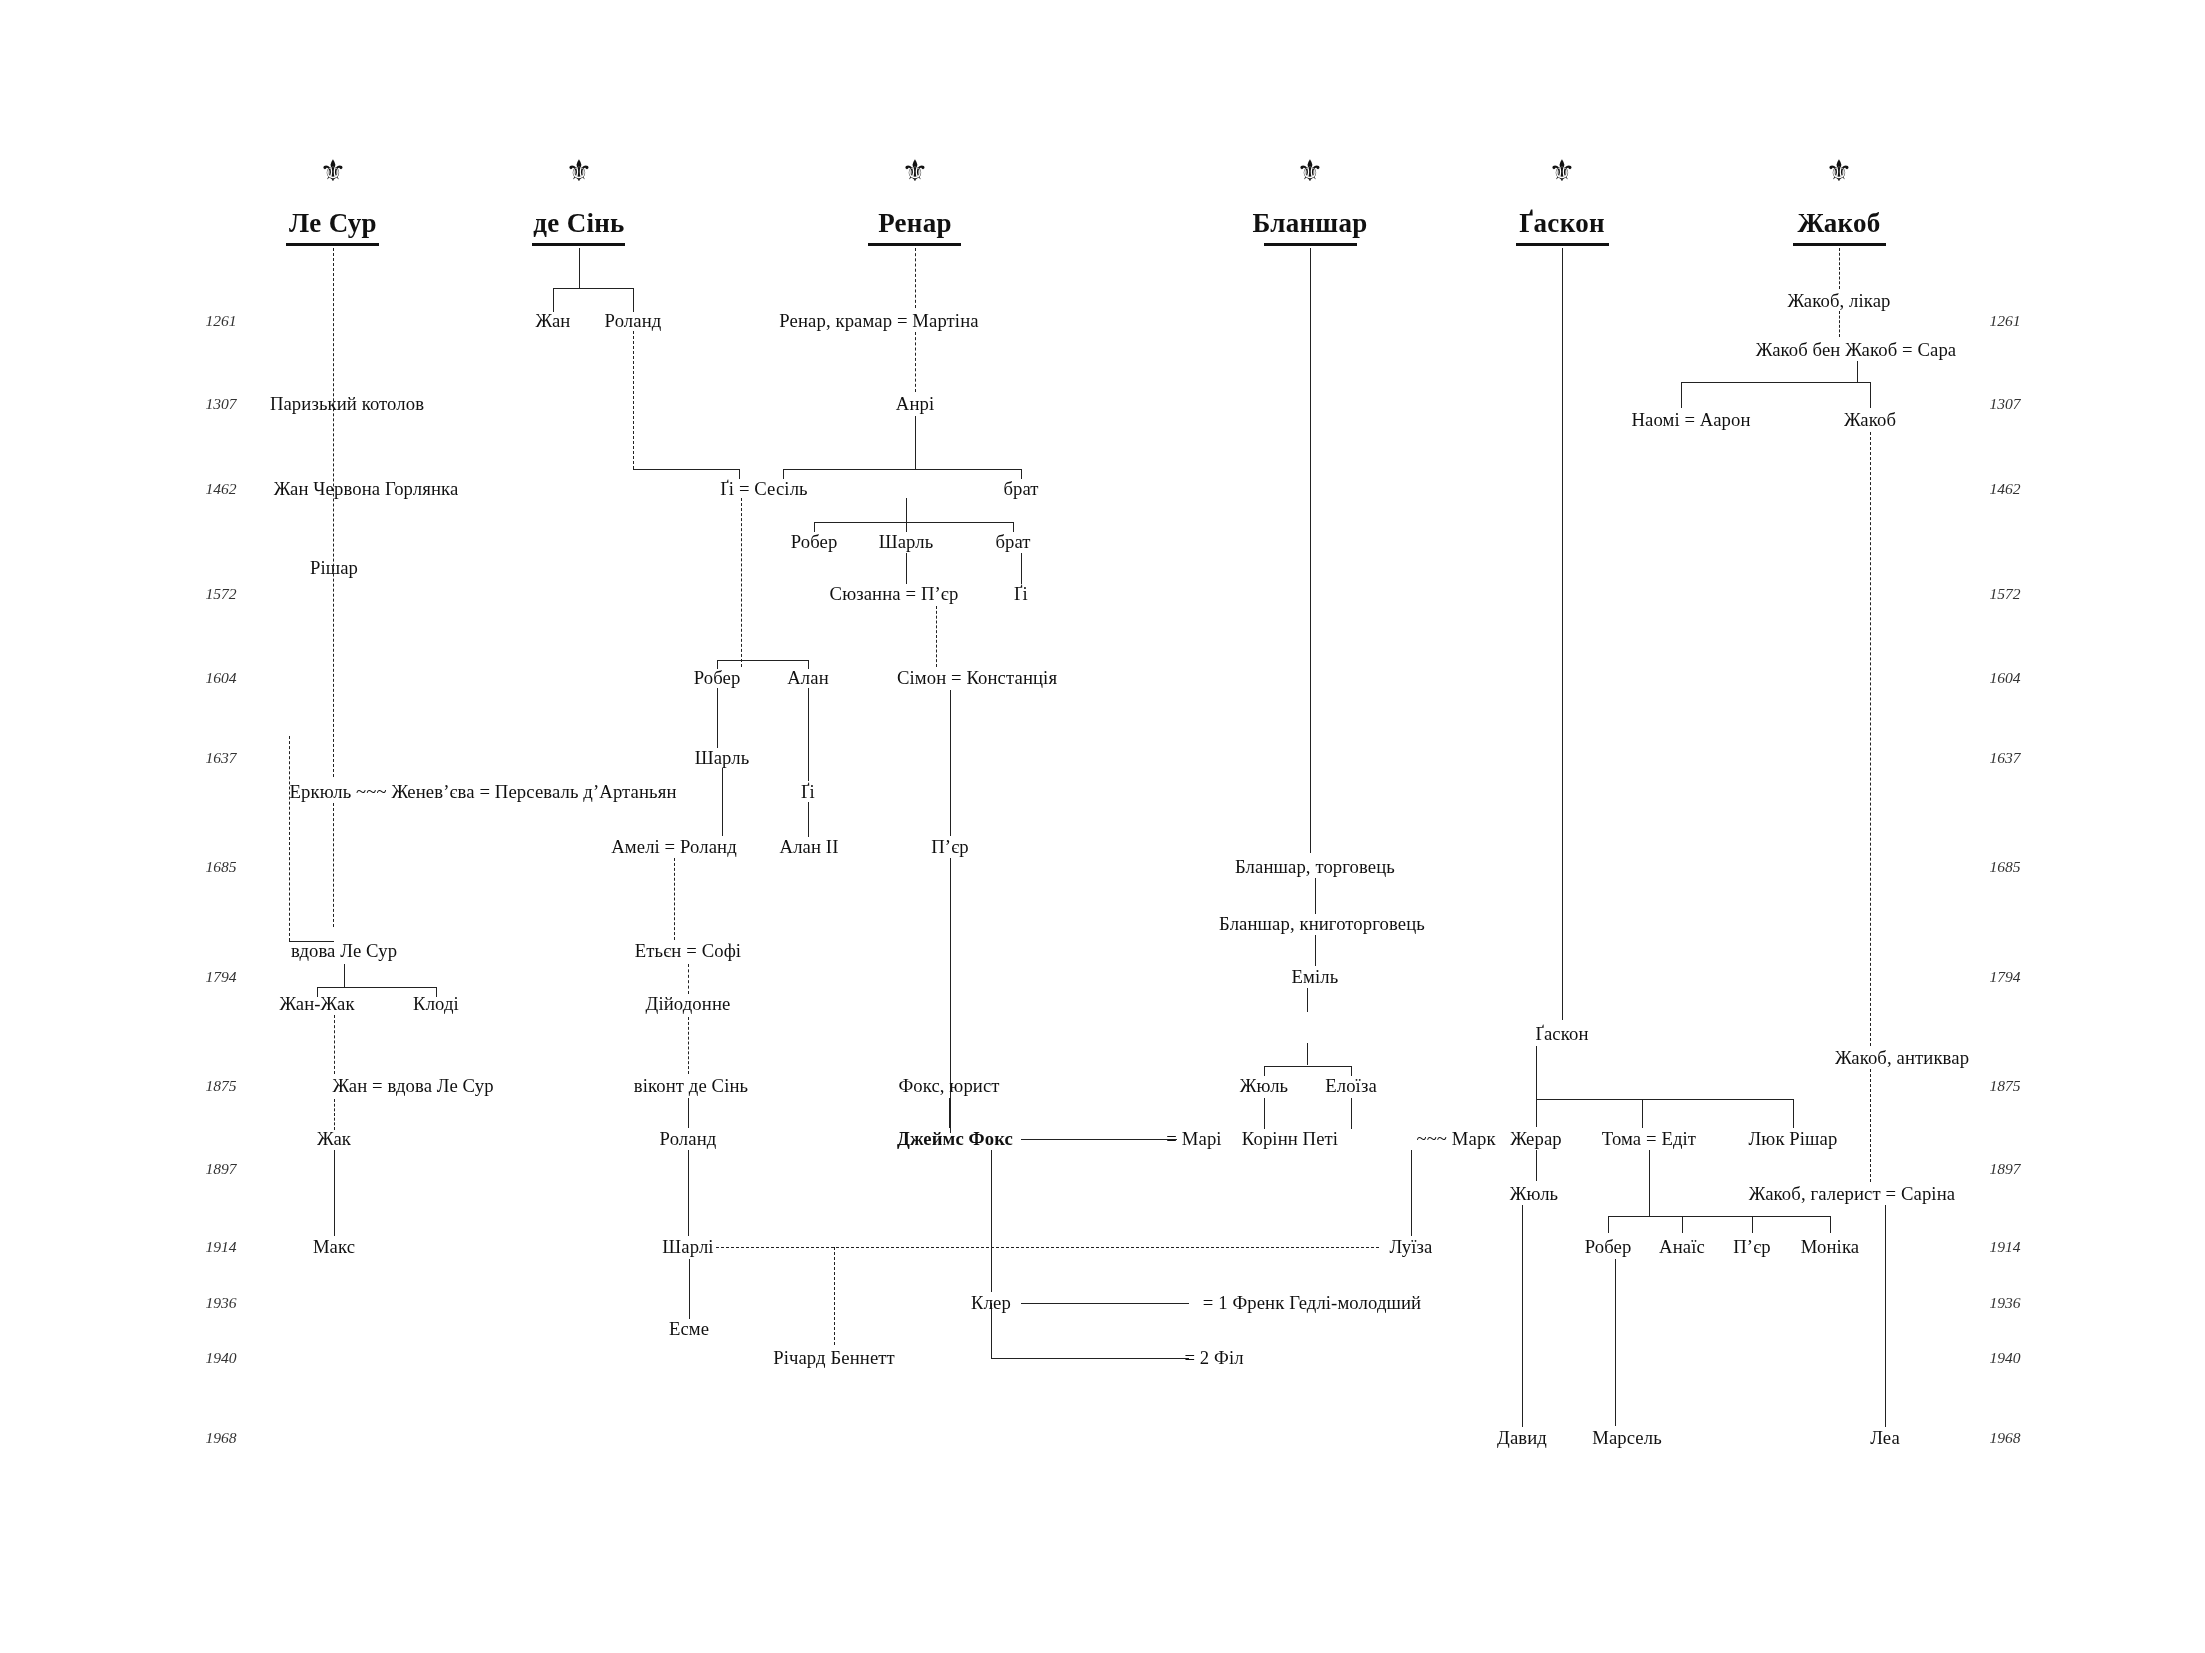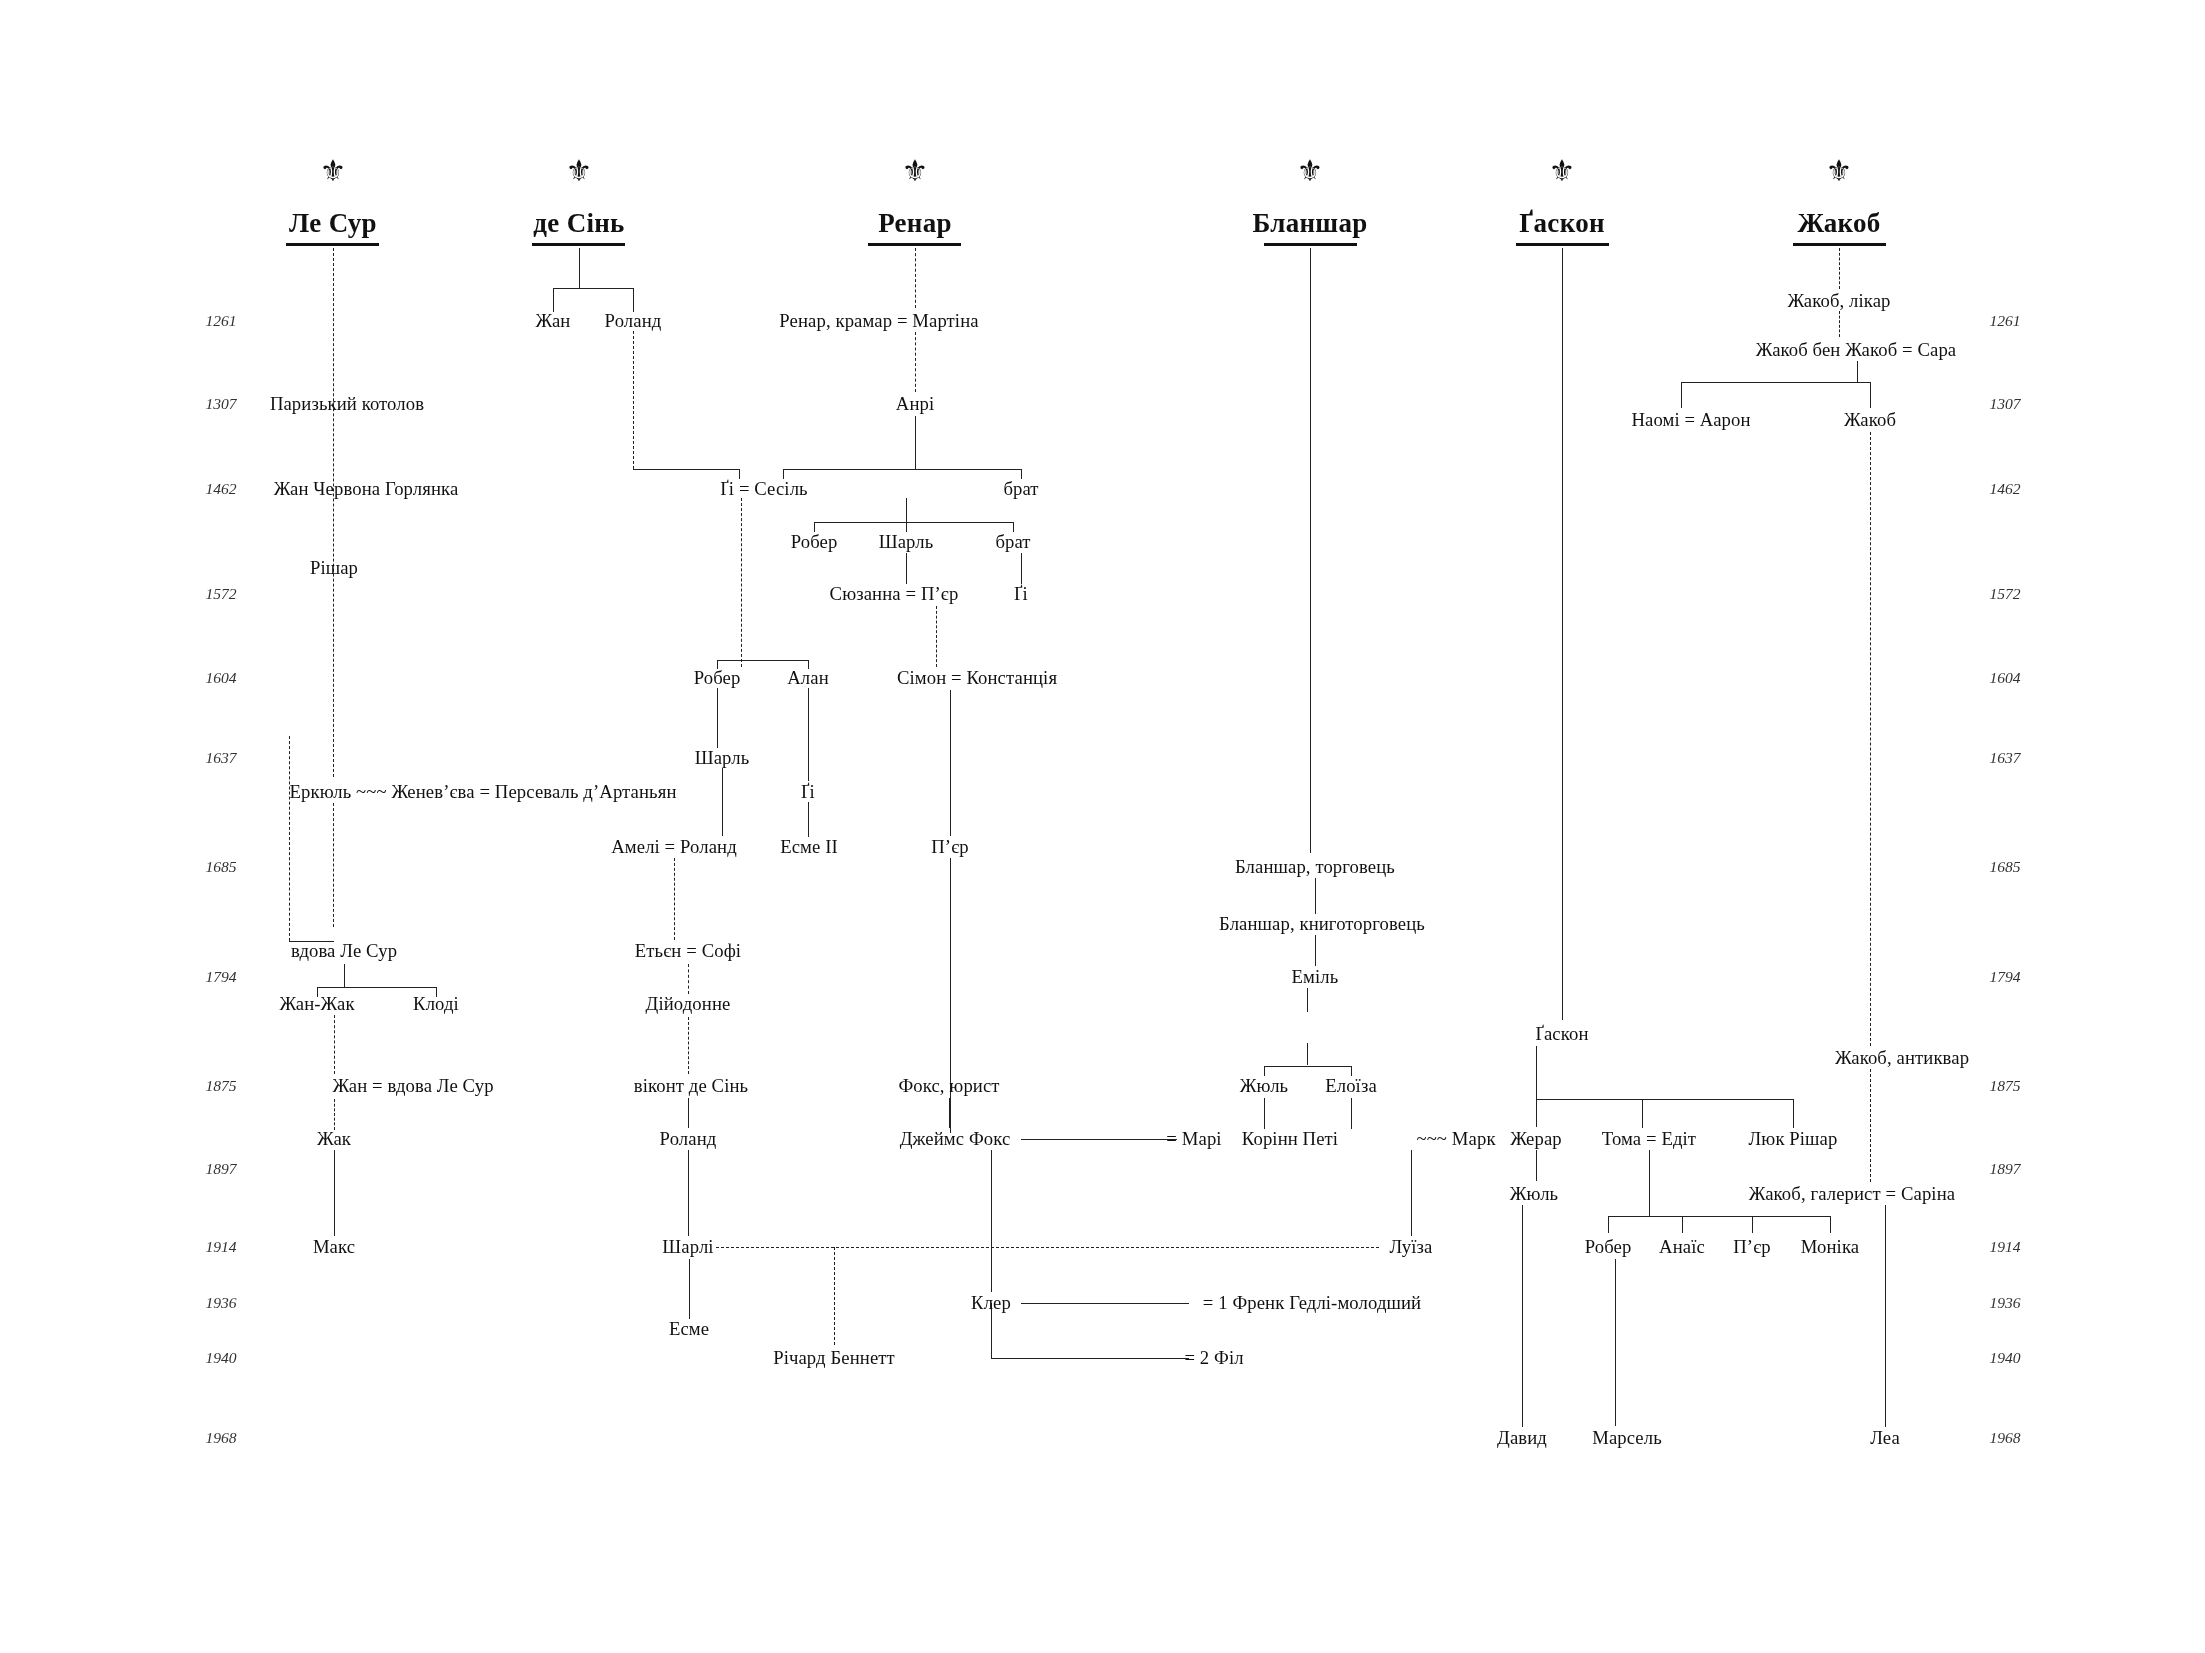--- a/index.html
+++ b/index.html
@@ -218,21 +218,21 @@
 
   <div class="node" style="left:717px;top:678px;">Робер</div>
   <div class="node" style="left:808px;top:678px;">Алан</div>
   <div class="node" style="left:977px;top:678px;">Сімон = Констанція</div>
 
   <div class="node" style="left:722px;top:758px;">Шарль</div>
   <div class="node" style="left:483px;top:792px;">Еркюль ~~~ Женев’єва = Персеваль д’Артаньян</div>
   <div class="node" style="left:808px;top:792px;">Ґі</div>
 
   <div class="node" style="left:674px;top:847px;">Амелі = Роланд</div>
-  <div class="node" style="left:809px;top:847px;">Есме II</div>
+  <div class="node" style="left:809px;top:847px;">Алан II</div>
   <div class="node" style="left:950px;top:847px;">П’єр</div>
 
   <div class="node" style="left:1315px;top:867px;">Бланшар, торговець</div>
   <div class="node" style="left:1322px;top:924px;">Бланшар, книготорговець</div>
   <div class="node" style="left:1315px;top:977px;text-align:center;">Еміль</div>
 
   <div class="node" style="left:344px;top:951px;">вдова Ле Сур</div>
   <div class="node" style="left:688px;top:951px;">Етьєн = Софі</div>
 
   <div class="node" style="left:317px;top:1004px;">Жан-Жак</div>
@@ -243,21 +243,21 @@
   <div class="node" style="left:1902px;top:1058px;">Жакоб, антиквар</div>
 
   <div class="node" style="left:413px;top:1086px;text-align:center;">Жан = вдова Ле Сур</div>
   <div class="node" style="left:691px;top:1086px;">віконт де Сінь</div>
   <div class="node" style="left:949px;top:1086px;">Фокс, юрист</div>
   <div class="node" style="left:1264px;top:1086px;">Жюль</div>
   <div class="node" style="left:1351px;top:1086px;">Елоїза</div>
 
   <div class="node" style="left:334px;top:1139px;">Жак</div>
   <div class="node" style="left:688px;top:1139px;">Роланд</div>
-  <div class="node" style="left:955px;top:1139px;">Джеймс Фокс</div>
+  <div class="node" style="left:955px;top:1139px;font-weight:bold;">Джеймс Фокс</div>
   <div class="node" style="left:1194px;top:1139px;">= Марі</div>
   <div class="node" style="left:1290px;top:1139px;font-family:Liberation Serif, serif;">Корінн Петі</div>
   <div class="node" style="left:1456px;top:1139px;">~~~ Марк</div>
   <div class="node" style="left:1536px;top:1139px;">Жерар</div>
   <div class="node" style="left:1649px;top:1139px;">Тома = Едіт</div>
   <div class="node" style="left:1793px;top:1139px;">Люк Рішар</div>
 
   <div class="node" style="left:1534px;top:1194px;">Жюль</div>
   <div class="node" style="left:1852px;top:1194px;">Жакоб, галерист = Саріна</div>
 

